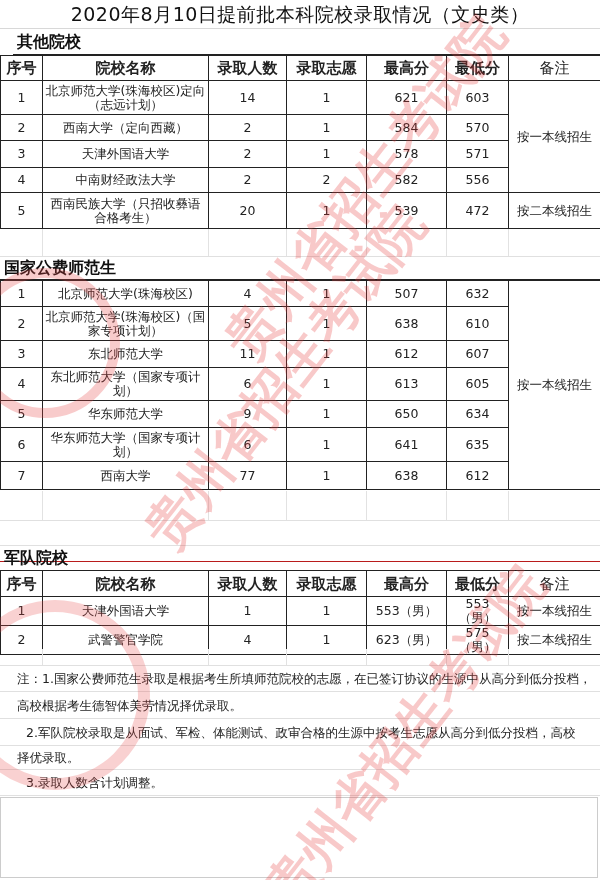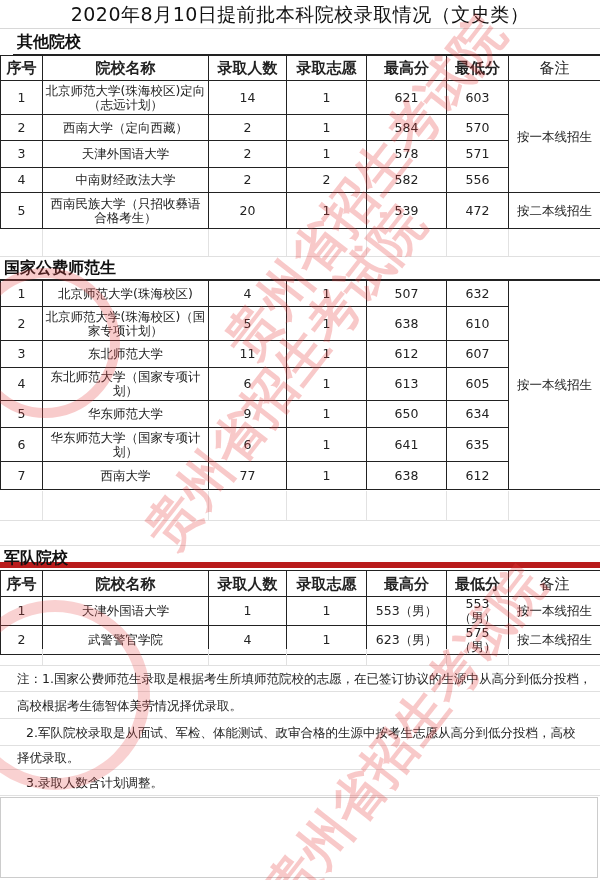--- a/index.html
+++ b/index.html
@@ -189,21 +189,21 @@
   <div class="blank" style="top:491px;height:29px;">
     <span class="v" style="left:42px"></span>
       <span class="v" style="left:208px"></span>
     <span class="v" style="left:286px"></span>
       <span class="v" style="left:366px"></span>
     <span class="v" style="left:446px"></span>
       <span class="v" style="left:508px"></span>
   </div>
   <div class="blank" style="top:520px;height:25px;"></div>
 
-  <div class="section" style="top:545px;height:23px;line-height:25px;border-bottom:6px solid #b91c1c;">军队院校</div>
+  <div class="section" style="top:545px;height:17px;line-height:25px;border-bottom:1px solid #b91c1c;">军队院校</div>
 
   <table class="grid" style="top:570px;">
     <colgroup>
       <col style="width:42px">
         <col style="width:166px">
         <col style="width:78px">
         <col style="width:80px">
       <col style="width:80px">
         <col style="width:62px">
         <col style="width:92px">

